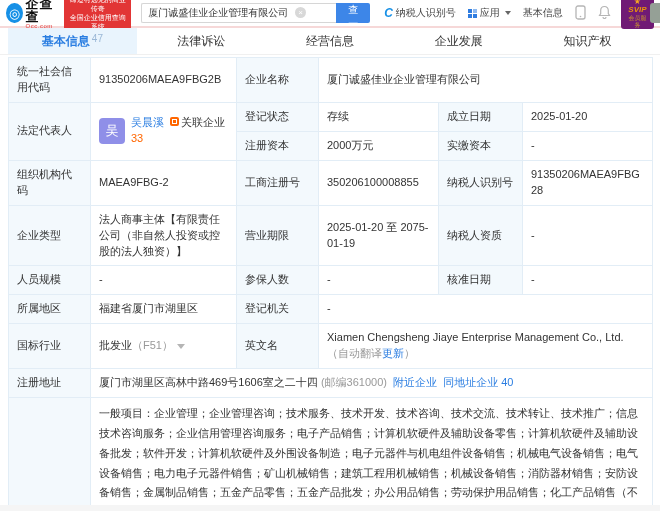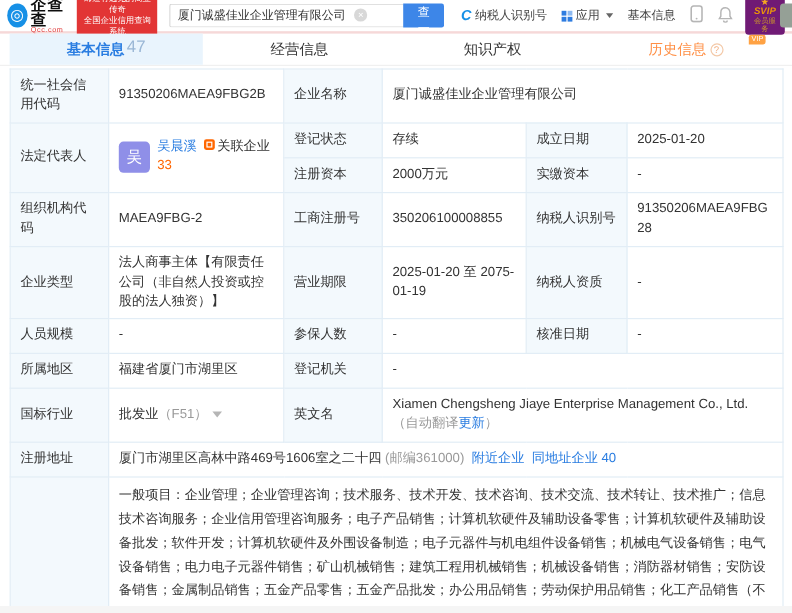--- a/index.html
+++ b/index.html
@@ -30,21 +30,21 @@
   .svip { margin-left:10px; background:#701a75; border-radius:3px; padding:1px 5px; line-height:1.1; text-align:center; }
   .svip .l1 { color:#e8930c; font-size:8px; font-weight:bold; font-style:italic; }
   .svip .l1 .star { color:#f5a623; }
   .svip .l2 { color:#c9922f; font-size:6px; }
   .edge-widget { position:absolute; right:-4px; top:3px; width:14px; height:20px; background:#95a096; border-radius:3px; }
 
   
   .tabs { display:flex; align-items:stretch; height:27px; border-bottom:1px solid #f0f0f0; padding:0 8px; }
   .tab { flex:1; display:flex; align-items:center; justify-content:center; font-size:12px; color:#333; cursor:pointer; position:relative; }
   .tab.active { background:#e9f4fd; color:#2a7de1; font-weight:bold; }
-  .tab .cnt { font-size:14px; color:#9ab7d6; margin-left:2px; transform:translateY(-3px); font-weight:normal; }
+  .tab .cnt { font-size:10px; color:#9ab7d6; margin-left:2px; transform:translateY(-3px); font-weight:normal; }
   .tab.vip-tab { color:#ff8f45; }
   .vip-badge { position:absolute; top:1px; right:14px; background:#ffa243; color:#fff; font-size:6px; padding:0 2px; border-radius:2px 2px 2px 0; line-height:8px; }
   .q-ic { width:11px; height:11px; border:1px solid #f3c9a8; color:#f3b184; border-radius:50%; font-size:8px; line-height:10px; text-align:center; margin-left:3px; }
 
   
   .content { padding:2px 8px 0; }
   table.info { width:644px; border-collapse:collapse; table-layout:fixed; }
   table.info td { border:1px solid #e2edf6; padding:6px 8px; font-size:11px; line-height:1.45; color:#333; vertical-align:middle; word-break:break-all; }
   td.lbl { background:#f3f9fd; color:#444; width:82px; }
   a.lnk { color:#2a7de1; text-decoration:none; cursor:pointer; }
@@ -117,30 +117,31 @@
   </div>
   <div class="edge-widget"></div>
 </div>
 
 <div class="tabs">
   <div class="tab active">
     <span>基本信息</span>
       <span class="cnt">47</span>
   </div>
   <div class="tab">
+      <span>法律诉讼</span>
+    </div>
+  <div class="tab">
       <span>经营信息</span>
     </div>
   <div class="tab">
+      <span>企业发展</span>
+    </div>
+  <div class="tab">
       <span>知识产权</span>
     </div>
-  <div class="tab vip-tab">
-    <span class="vip-badge">VIP</span>
-    <span>历史信息</span>
-    <span class="q-ic">?</span>
-  </div>
 </div>
 
 <div class="content">
 <table class="info">
   <colgroup>
         <col style="width:82px">
         <col style="width:146px">
         <col style="width:82px">
         <col style="width:120px">
         <col style="width:84px">

